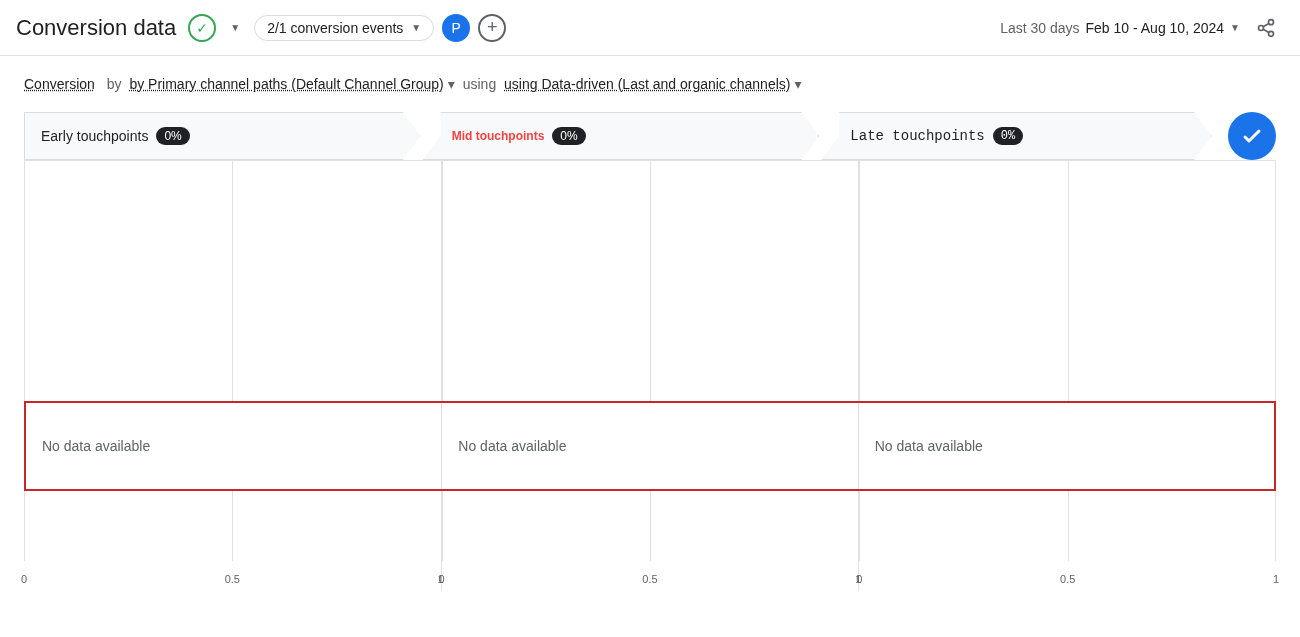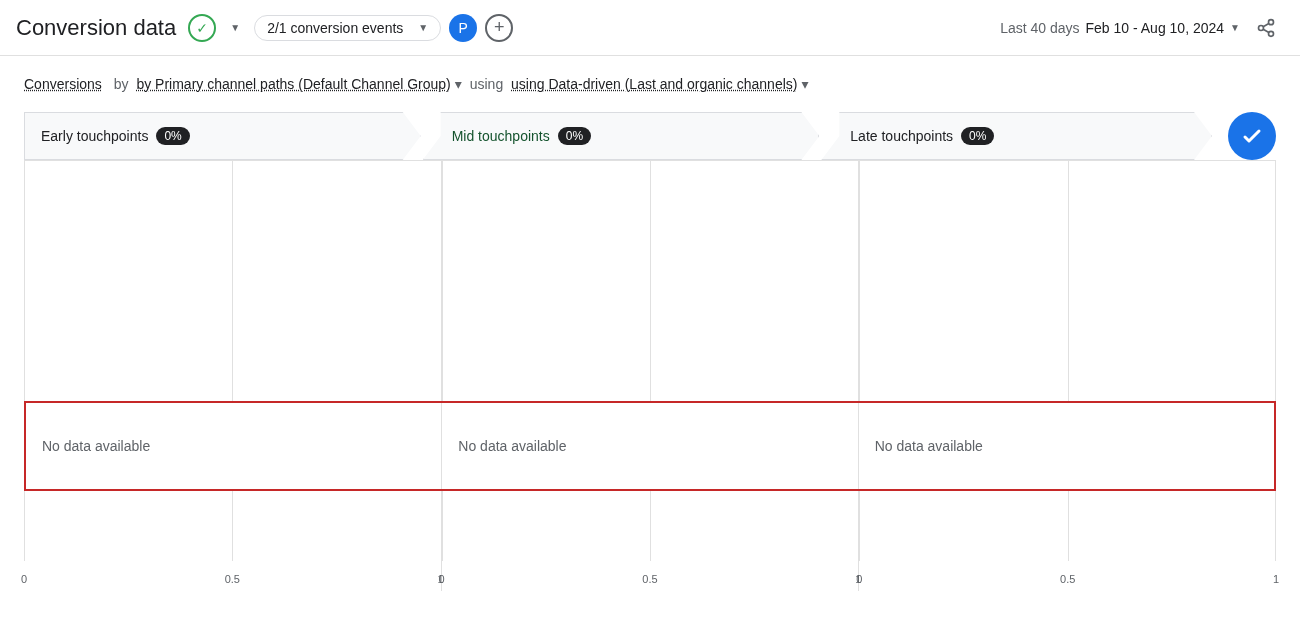--- a/index.html
+++ b/index.html
@@ -50,21 +50,21 @@
       border: none;
       background: transparent;
     }
     .chevron-down {
       font-size: 10px;
       color: #5f6368;
     }
     .conversion-events-btn {
       display: flex;
       align-items: center;
-      gap: 15px;
+      gap: 8px;
       border: 1px solid #dadce0;
       border-radius: 20px;
       padding: 4px 12px;
       font-size: 14px;
       cursor: pointer;
       background: transparent;
       color: #202124;
     }
     .avatar-p {
       width: 28px;
@@ -208,39 +208,39 @@
   <button class="conversion-events-btn">
     <span>2/1 conversion events</span>
     <span class="chevron-down">▼</span>
   </button>
   <div class="avatar-p">P</div>
   <button class="add-btn">+</button>
 
   <div class="header-spacer"></div>
 
   <div class="date-range">
-    <span class="date-range-label">Last 40 days</span>
+    <span class="date-range-label">Last 30 days</span>
     <span>Feb 10 - Aug 10, 2024</span>
     <span class="chevron-down">▼</span>
   </div>
   <button class="share-btn">
     <svg width="20" height="20" viewBox="0 0 24 24" fill="none" stroke="#5f6368" stroke-width="2">
       <circle cx="18" cy="5" r="3"></circle>
         <circle cx="6" cy="12" r="3"></circle>
         <circle cx="18" cy="19" r="3"></circle>
       <line x1="8.59" y1="13.51" x2="15.42" y2="17.49"></line>
         <line x1="15.41" y1="6.51" x2="8.59" y2="10.49"></line>
     </svg>
   </button>
 </div>
 
 <div class="main-content">
 
   <div class="subtitle-row">
-    <span class="subtitle-link">Conversions</span>
+    <span class="subtitle-link">Conversion</span>
     <span>&nbsp;</span>
     <span>by&nbsp;</span>
     <span class="subtitle-link">by Primary channel paths (Default Channel Group)</span>
     <span class="subtitle-dropdown">▾</span>
     <span>&nbsp;using&nbsp;</span>
     <span class="subtitle-link">using Data-driven (Last and organic channels)</span>
     <span class="subtitle-dropdown">▾</span>
   </div>
 
   <div class="touchpoints-header" style="gap: 0; margin-bottom: 0;">
@@ -259,32 +259,33 @@
     </div>
 
     <div style="flex:1; display:flex; align-items:center; position:relative;">
       <div style="
         display:flex; align-items:center; height:48px; background:#f8f9fa;
         border:1px solid #dadce0; padding: 0 16px 0 28px; position:relative;
         width:100%;
         clip-path: polygon(18px 0, calc(100% - 18px) 0, 100% 50%, calc(100% - 18px) 100%, 0 100%, 18px 50%);
         margin-right: 2px;
       ">
-        <span style="font-size:14px;font-weight:400;color:#14532d;">Mid touchpoints</span>
+        <span style="font-size:12px;font-weight:700;color:#ef4444;">Mid touchpoints</span>
         <span class="pct-badge">0%</span>
       </div>
     </div>
 
     <div style="flex:1; display:flex; align-items:center; position:relative;">
       <div style="
         display:flex; align-items:center; height:48px; background:#f8f9fa;
         border:1px solid #dadce0; padding: 0 16px 0 28px; position:relative;
         width:100%;
         clip-path: polygon(18px 0, calc(100% - 18px) 0, 100% 50%, calc(100% - 18px) 100%, 0 100%, 18px 50%);
         margin-right: 8px;
+        font-family: Liberation Mono, monospace;
       ">
         <span style="font-size:14px;font-weight:500;color:#202124;">Late touchpoints</span>
         <span class="pct-badge">0%</span>
       </div>
     </div>
 
     <div class="conversion-check">
       <svg width="24" height="24" viewBox="0 0 24 24" fill="none">
         <path d="M5 13l4 4L19 7" stroke="white" stroke-width="3" stroke-linecap="round" stroke-linejoin="round"></path>
       </svg>

